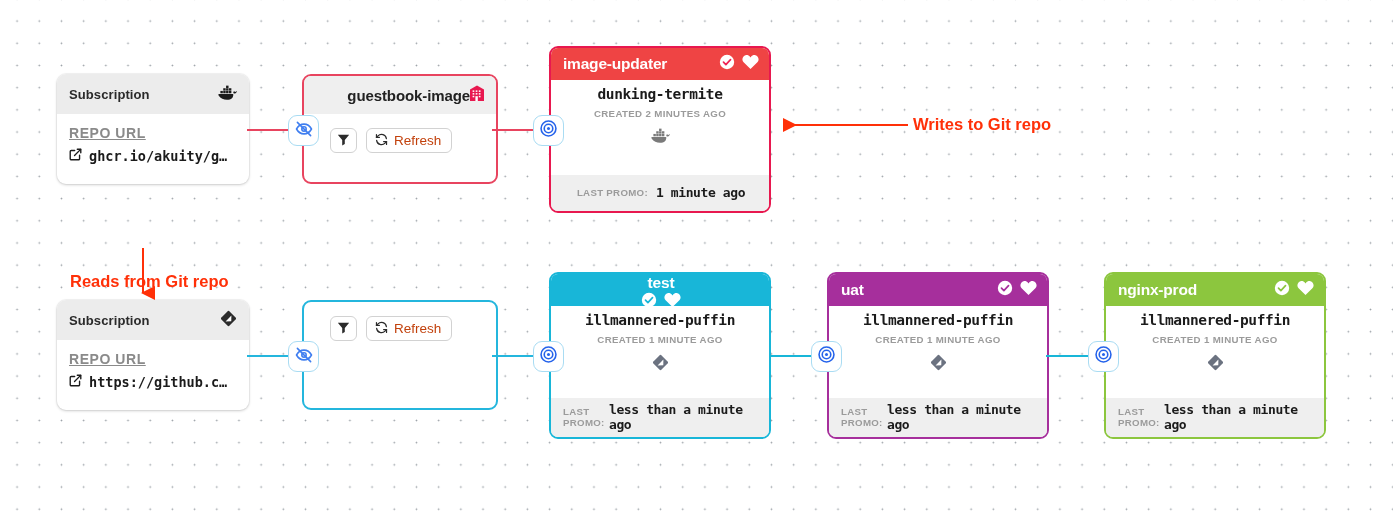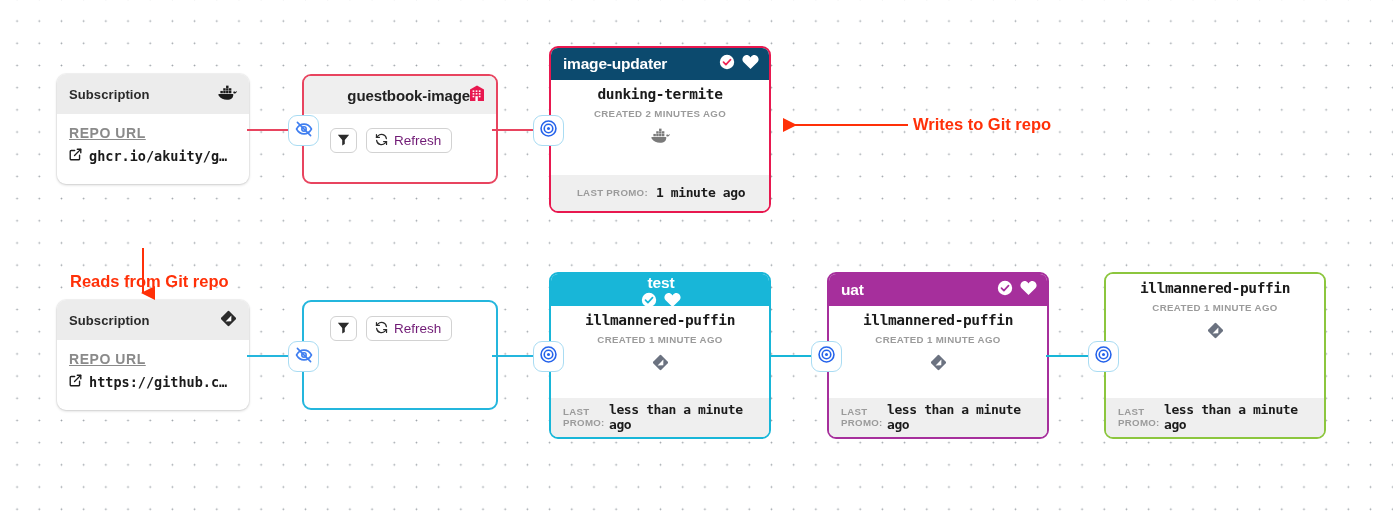--- a/index.html
+++ b/index.html
@@ -67,21 +67,21 @@
     padding: 14px 0 0 26px;
   }
   .btn-filter {
     width: 27px; height: 25px; border: 1px solid #d2d2d2;
     border-radius: 6px; background: #fff;
     display: flex; align-items: center; justify-content: center;
   }
   .btn-refresh {
     height: 25px; border: 1px solid #d2d2d2; border-radius: 6px; background: #fff;
     display: flex; align-items: center; gap: 6px; padding: 0 10px 0 8px;
-    font-size: 13.5px; color: #701a75;
+    font-size: 13.5px; color: #c2410c;
   }
 
   
   .stage {
     width: 222px; height: 167px;
     background: #ffffff;
     border-radius: 9px;
     border: 2.2px solid #e8184f;
     overflow: hidden;
     display: flex; flex-direction: column;
@@ -265,21 +265,21 @@
     <span>
       <svg width="19" height="19" viewBox="0 0 24 24" fill="none" stroke="#2563eb" stroke-width="2">
         <circle cx="12" cy="12" r="9.4"></circle>
           <circle cx="12" cy="12" r="5.4"></circle>
         <circle cx="12" cy="12" r="1.9" fill="#2563eb" stroke="none"></circle>
       </svg>
     </span>
   </div>
 
   <div class="card stage" style="left:549px; top:46px; border-color:#e8184f;">
-    <div class="stage-head" style="background:#0c4a6e;">
+    <div class="stage-head" style="background:#ef4444;">
       <span class="stage-name">image-updater</span>
       <span class="stage-icons">
         <span>
           <svg width="16" height="16" viewBox="0 0 20 20">
             <circle cx="10" cy="10" r="9" fill="#ffffff"></circle>
             <path d="M5.6 10.2 8.6 13.2 14.4 7" fill="none" stroke="#ef2455" stroke-width="2.1" stroke-linecap="round" stroke-linejoin="round"></path>
           </svg>
         </span>
         <span>
           <svg width="17" height="16" viewBox="0 0 20 18">
@@ -468,20 +468,36 @@
     <span>
       <svg width="19" height="19" viewBox="0 0 24 24" fill="none" stroke="#2563eb" stroke-width="2">
         <circle cx="12" cy="12" r="9.4"></circle>
           <circle cx="12" cy="12" r="5.4"></circle>
         <circle cx="12" cy="12" r="1.9" fill="#2563eb" stroke="none"></circle>
       </svg>
     </span>
   </div>
 
   <div class="card stage" style="left:1104px; top:272px; border-color:#8cc63e;">
+    <div class="stage-head" style="background:#8cc63e;">
+      <span class="stage-name">nginx-prod</span>
+      <span class="stage-icons">
+        <span>
+          <svg width="16" height="16" viewBox="0 0 20 20">
+            <circle cx="10" cy="10" r="9" fill="#ffffff"></circle>
+            <path d="M5.6 10.2 8.6 13.2 14.4 7" fill="none" stroke="#8cc63e" stroke-width="2.1" stroke-linecap="round" stroke-linejoin="round"></path>
+          </svg>
+        </span>
+        <span>
+          <svg width="17" height="16" viewBox="0 0 20 18">
+            <path d="M10 17.2 1.9 9.4C-0.3 7.2 0.1 3.4 2.8 1.6 5 0.2 8 0.9 9.4 2.9L10 3.8l0.6-0.9C12 0.9 15 0.2 17.2 1.6c2.7 1.8 3.1 5.6 0.9 7.8z" fill="#ffffff"></path>
+          </svg>
+        </span>
+      </span>
+    </div>
     <div class="stage-body">
       <div class="freight-id">illmannered-puffin</div>
       <div class="freight-created">CREATED 1 MINUTE AGO</div>
       <div class="freight-icon">
         <svg width="17" height="17" viewBox="0 0 20 20">
           <g transform="rotate(45 10 10)">
             <rect x="3.2" y="3.2" width="13.6" height="13.6" rx="1.8" fill="#6b7280"></rect>
             <path d="M10 5.2v9.6l4.6-4.8z" fill="#ffffff"></path>
           </g>
         </svg>

